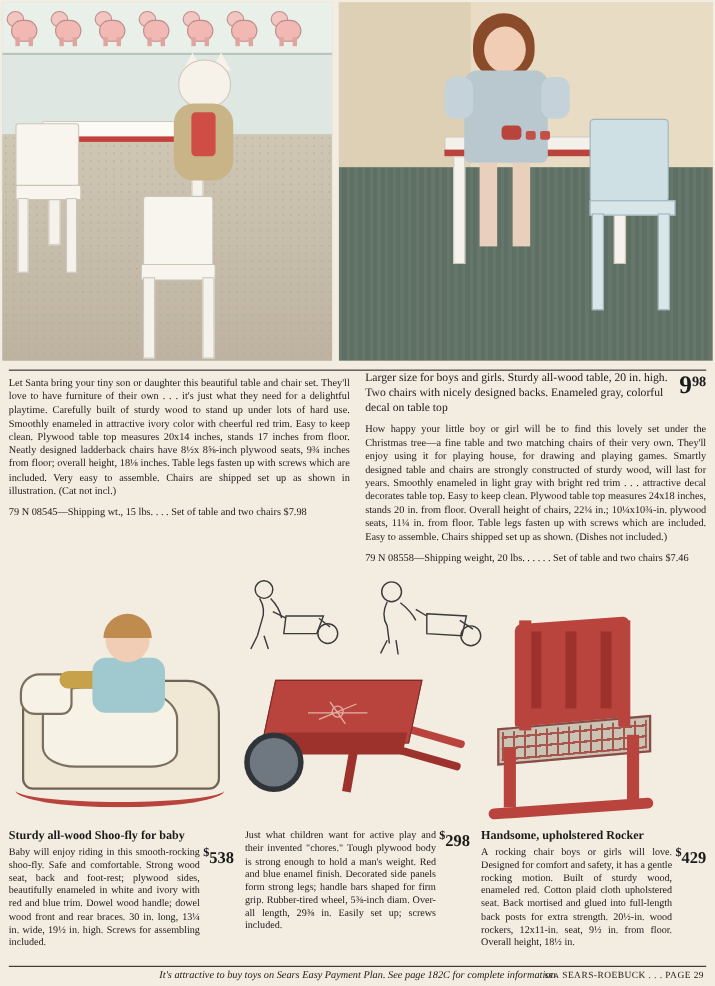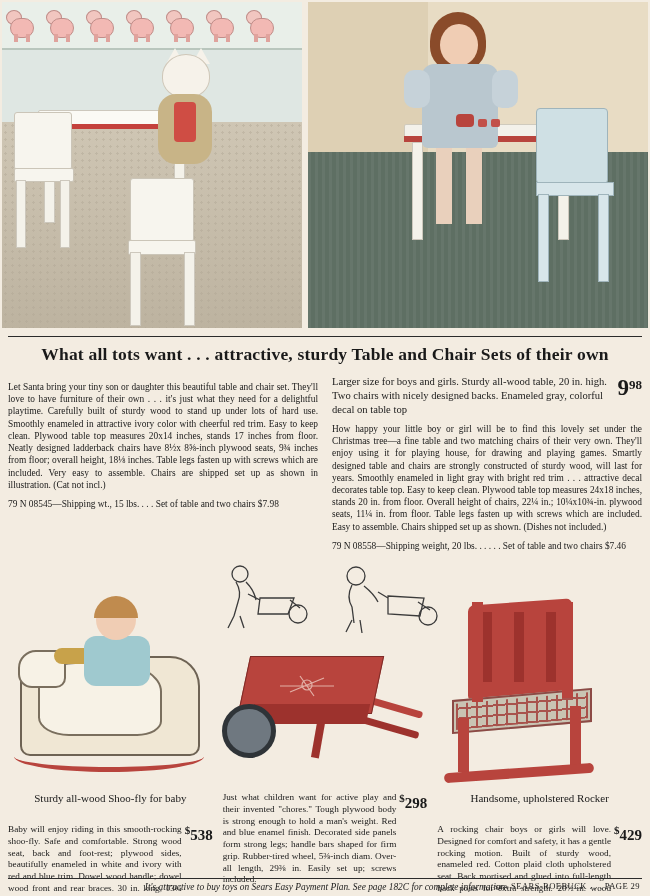--- a/index.html
+++ b/index.html
@@ -114,21 +114,21 @@
   .rk-rock{position:absolute;width:150px;height:10px;background:#b8443d;border-radius:5px;}
 
   
   .lineart{position:absolute;top:2px;}
   .la1{left:206px;width:110px;height:72px;}
   .la2{left:330px;width:120px;height:74px;}
 
   
   .bottom{display:flex;padding:0 8px;gap:10px;margin-top:4px;}
   .bcol{width:33.33%;}
-  .btitle{text-align:center;font-size:11px;font-weight:normal;margin-bottom:20px;}
+  .btitle{font-size:11px;font-weight:bold;margin-bottom:3px;}
   .bflex{display:flex;align-items:flex-start;}
   .bdesc{font-size:9.2px;line-height:1.28;text-align:justify;flex:1;padding-right:3px;}
   .bprice{font-weight:bold;white-space:nowrap;}
   .bprice .d{font-size:15px;}
   .bprice .c{font-size:15px;}
   .bprice .s{font-size:11px;vertical-align:super;}
 
   
   .footer{position:absolute;left:0;bottom:4px;width:650px;}
   .footline{border-top:1px solid #2b2b2b;margin:0 8px 3px 8px;}
@@ -244,21 +244,20 @@
       </div>
       <div class="tea">
         <div class="pot"></div>
         <div class="cup" style="left:22px"></div>
         <div class="cup" style="left:35px"></div>
       </div>
     </div>
   </div>
 
   <div class="hr-top"></div>
-  <div class="headline">What all tots want . . . attractive, sturdy Table and Chair Sets of their own</div>
 
   <div class="cols">
 
     <div class="col">
       <div class="body-txt">Let Santa bring your tiny son or daughter this beautiful table and chair set. They'll love to have furniture of their own . . . it's just what they need for a delightful playtime. Carefully built of sturdy wood to stand up under lots of hard use. Smoothly enameled in attractive ivory color with cheerful red trim. Easy to keep clean. Plywood table top measures 20x14 inches, stands 17 inches from floor. Neatly designed ladderback chairs have 8½x 8⅝-inch plywood seats, 9¾ inches from floor; overall height, 18⅛ inches. Table legs fasten up with screws which are included. Very easy to assemble. Chairs are shipped set up as shown in illustration. (Cat not incl.)</div>
       <div class="catno">79 N 08545—Shipping wt., 15 lbs. . . . Set of table and two chairs $7.98</div>
     </div>
 
     <div class="col">
       <div class="lead">

